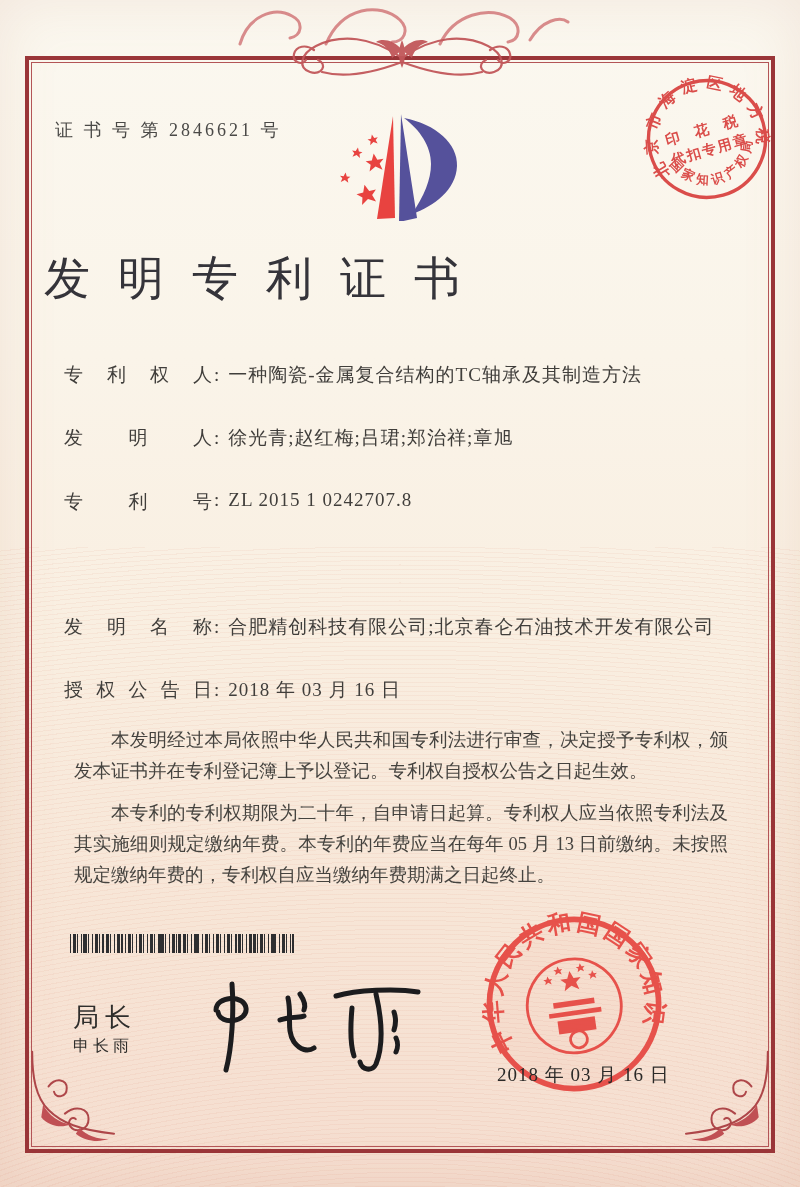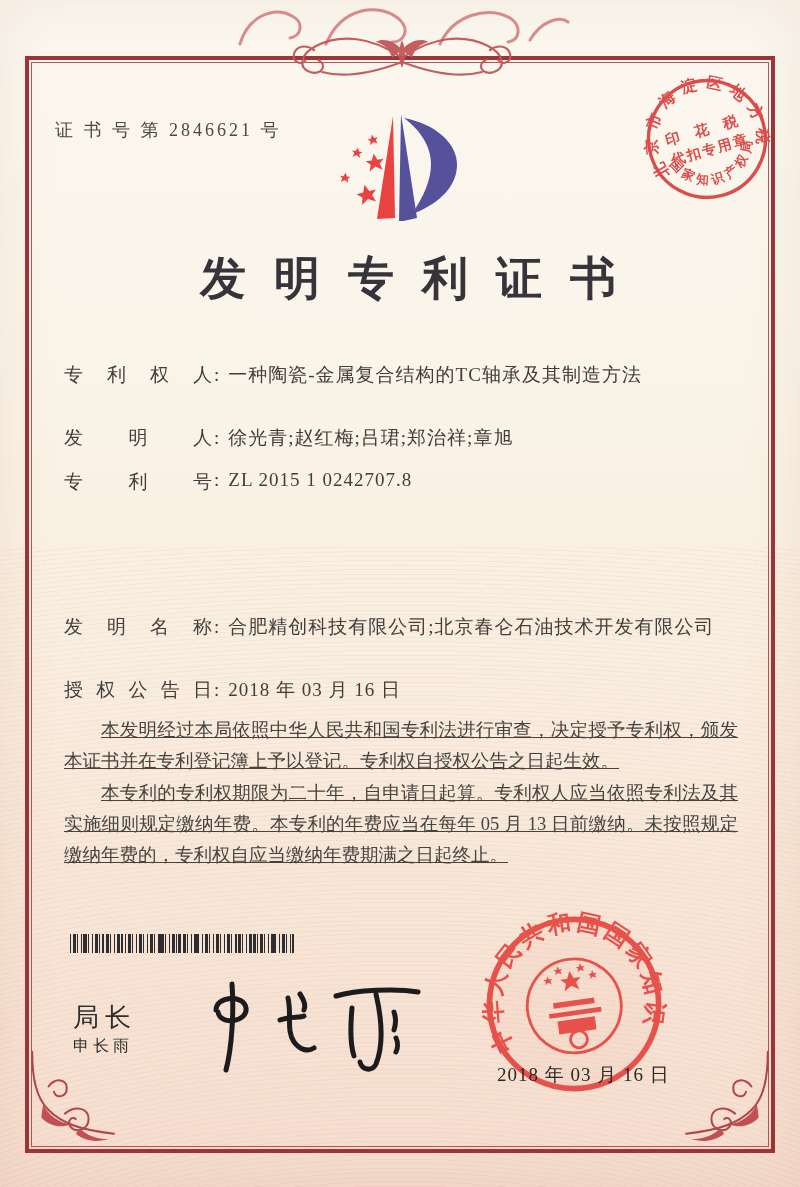--- a/index.html
+++ b/index.html
@@ -18,37 +18,37 @@
   .frame{
     position:absolute;left:25px;top:56px;width:750px;height:1097px;
     border:4px solid #9a3538;box-sizing:border-box;
   }
   .frame-inner{position:absolute;inset:2px;border:1px solid #b35456;}
   .cert-no{
     position:absolute;left:55px;top:118px;font-size:18px;letter-spacing:3px;
     color:#4a4947;white-space:pre;
   }
   .title{
-    position:absolute;left:0;top:248px;width:800px;text-align:center;
-    font-size:46px;font-weight:700;color:#35343a;letter-spacing:28px;
+    position:absolute;left:0;top:248px;width:800px;text-align:left;
+    font-size:46px;font-weight:400;color:#35343a;letter-spacing:28px;
     padding-left:44px;box-sizing:border-box;
   }
   .row{position:absolute;left:64px;width:690px;font-size:19px;color:#403e3b;}
   .flabel{
     display:inline-block;width:148px;text-align:justify;text-align-last:justify;
     vertical-align:top;
   }
   .fcolon{margin:0 9px 0 2px;}
   .fvalue{letter-spacing:1px;white-space:pre-wrap;}
-  .r0{top:362px}.r1{top:425px}.r2{top:469px}.r3{top:552px}.r4{top:614px}.r5{top:677px}
+  .r0{top:362px}.r1{top:425px}.r2{top:489px}.r3{top:552px}.r4{top:614px}.r5{top:677px}
   .body-text{
     position:absolute;left:63px;top:714px;width:676px;font-size:18.5px;
     color:#45433f;line-height:31px;text-align:justify;
   }
-  .body-text p{margin:1px;text-indent:2em;white-space:pre-wrap;text-decoration:underline;}
+  .body-text p{margin:11px;text-indent:2em;white-space:pre-wrap;}
   .barcode{
     position:absolute;left:70px;top:934px;width:224px;height:19px;
     background:
       repeating-linear-gradient(90deg,transparent 0 13px,#2e2e30 13px 15px,transparent 15px 19px),
       repeating-linear-gradient(90deg,#2e2e30 0 1.5px,transparent 1.5px 3px,#2e2e30 3px 6px,transparent 6px 7px,#2e2e30 7px 8px,transparent 8px 11px);
   }
   .officer-title{position:absolute;left:73px;top:1000px;font-size:26px;letter-spacing:6px;color:#2f2e2c;}
   .officer-name{position:absolute;left:73px;top:1036px;font-size:16px;letter-spacing:4px;color:#2f2e2c;}
   .sig-svg{position:absolute;left:196px;top:972px;}
   .seal-svg{position:absolute;left:480px;top:910px;transform:rotate(-8deg);}

